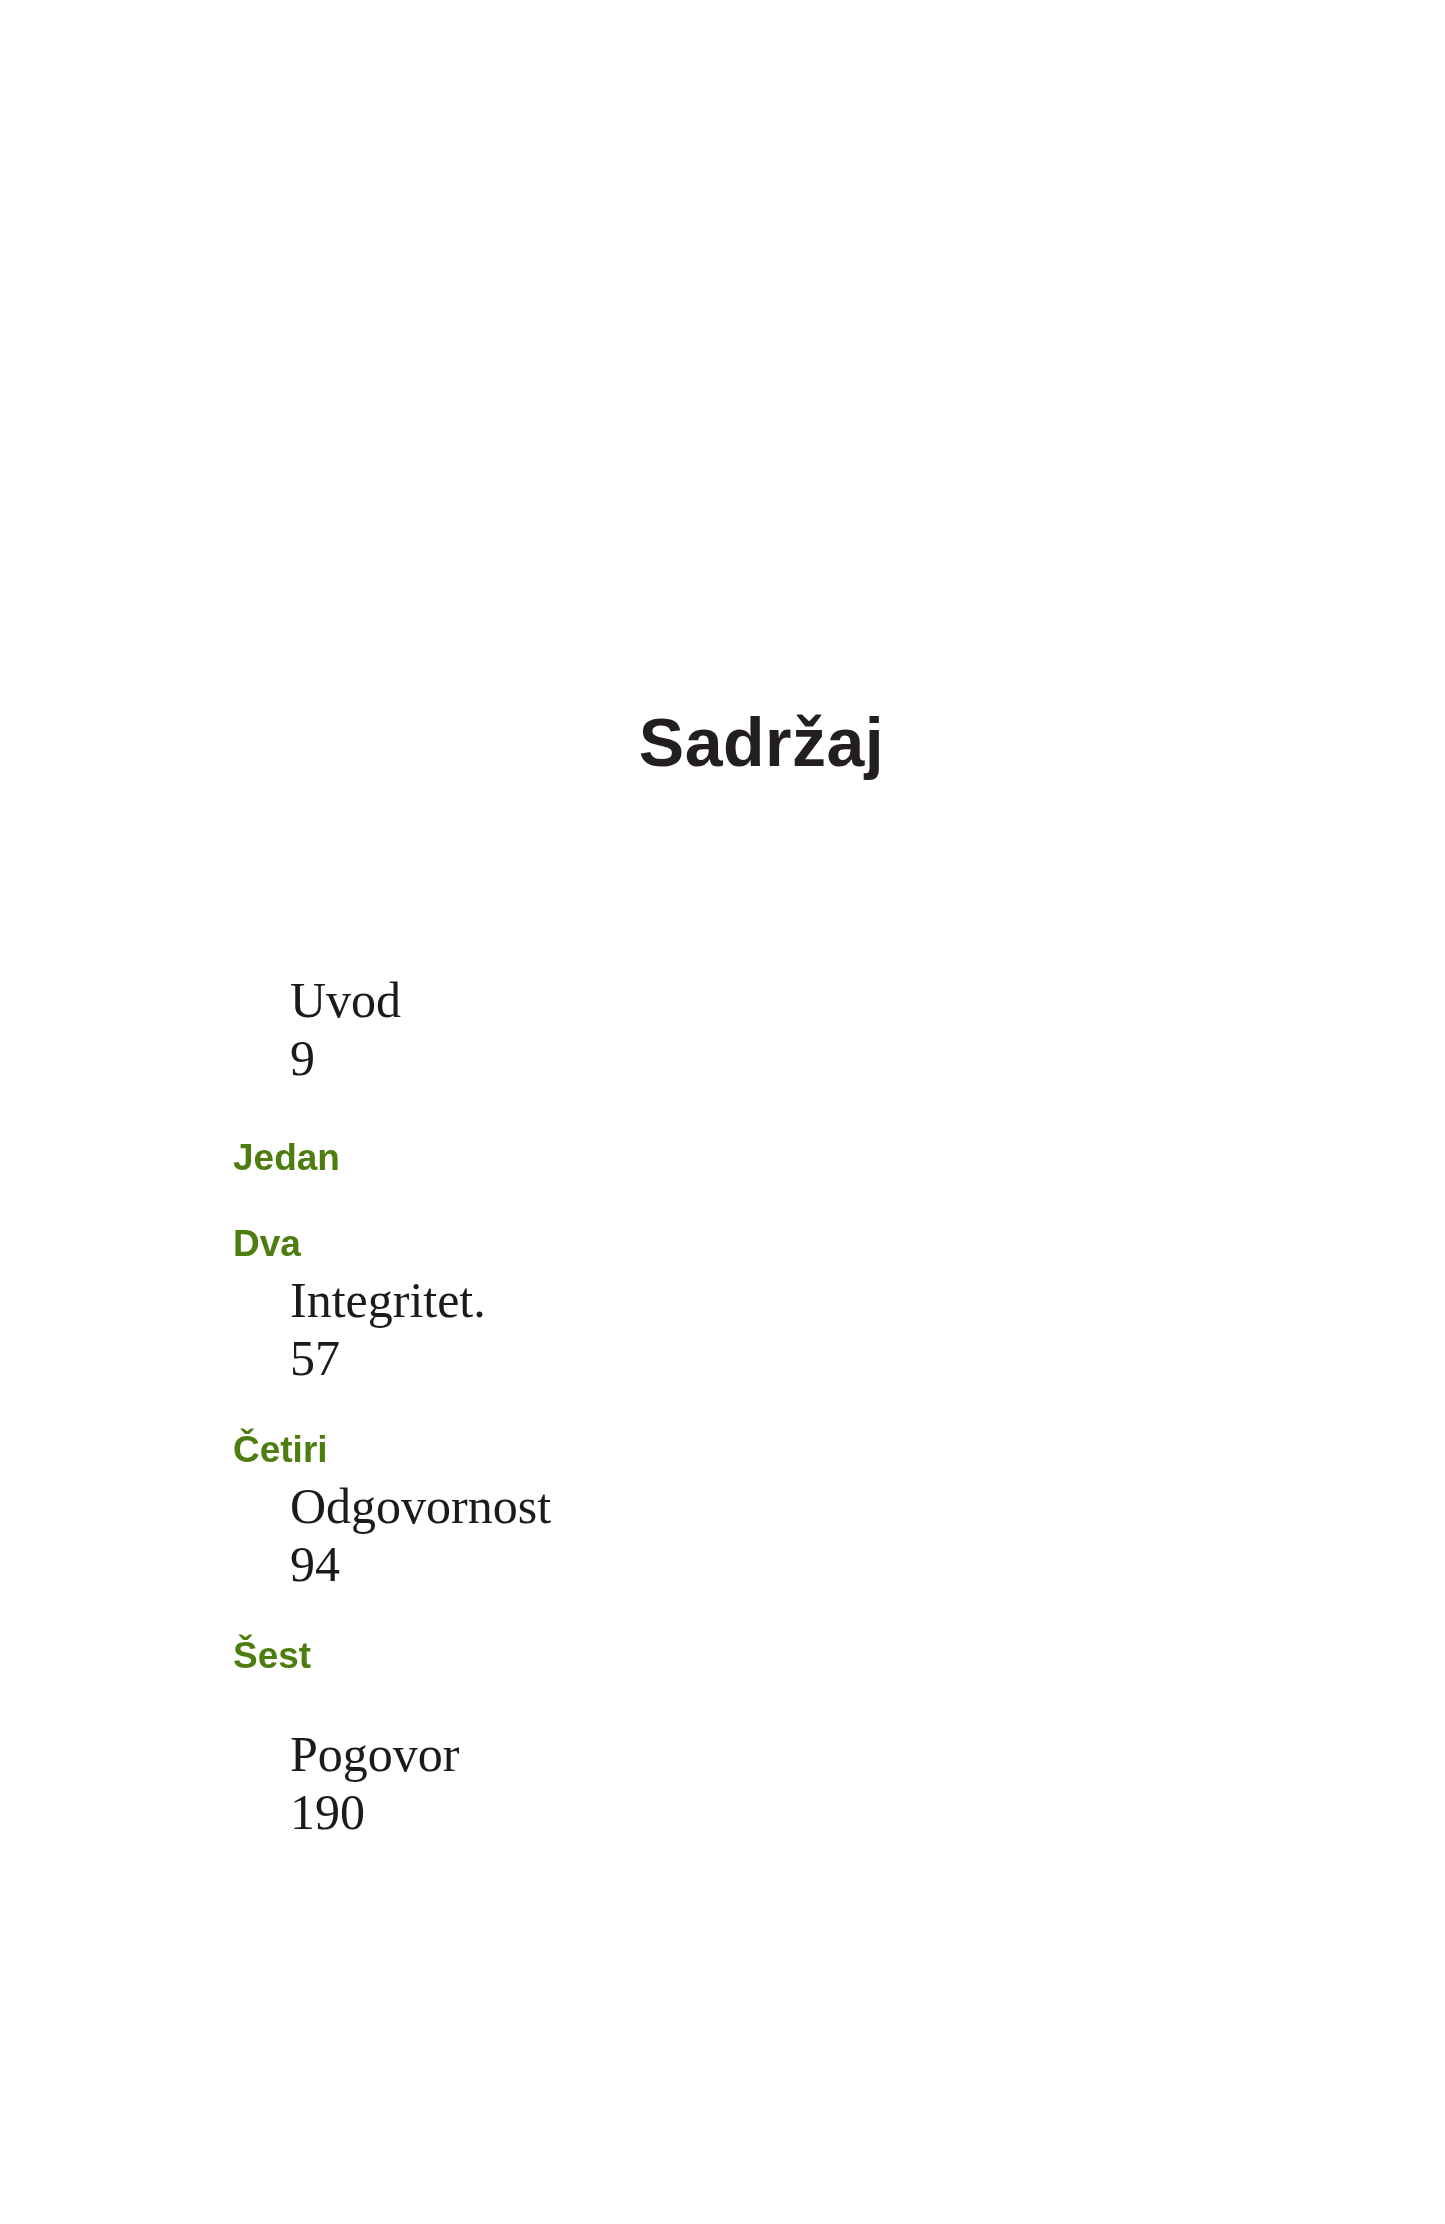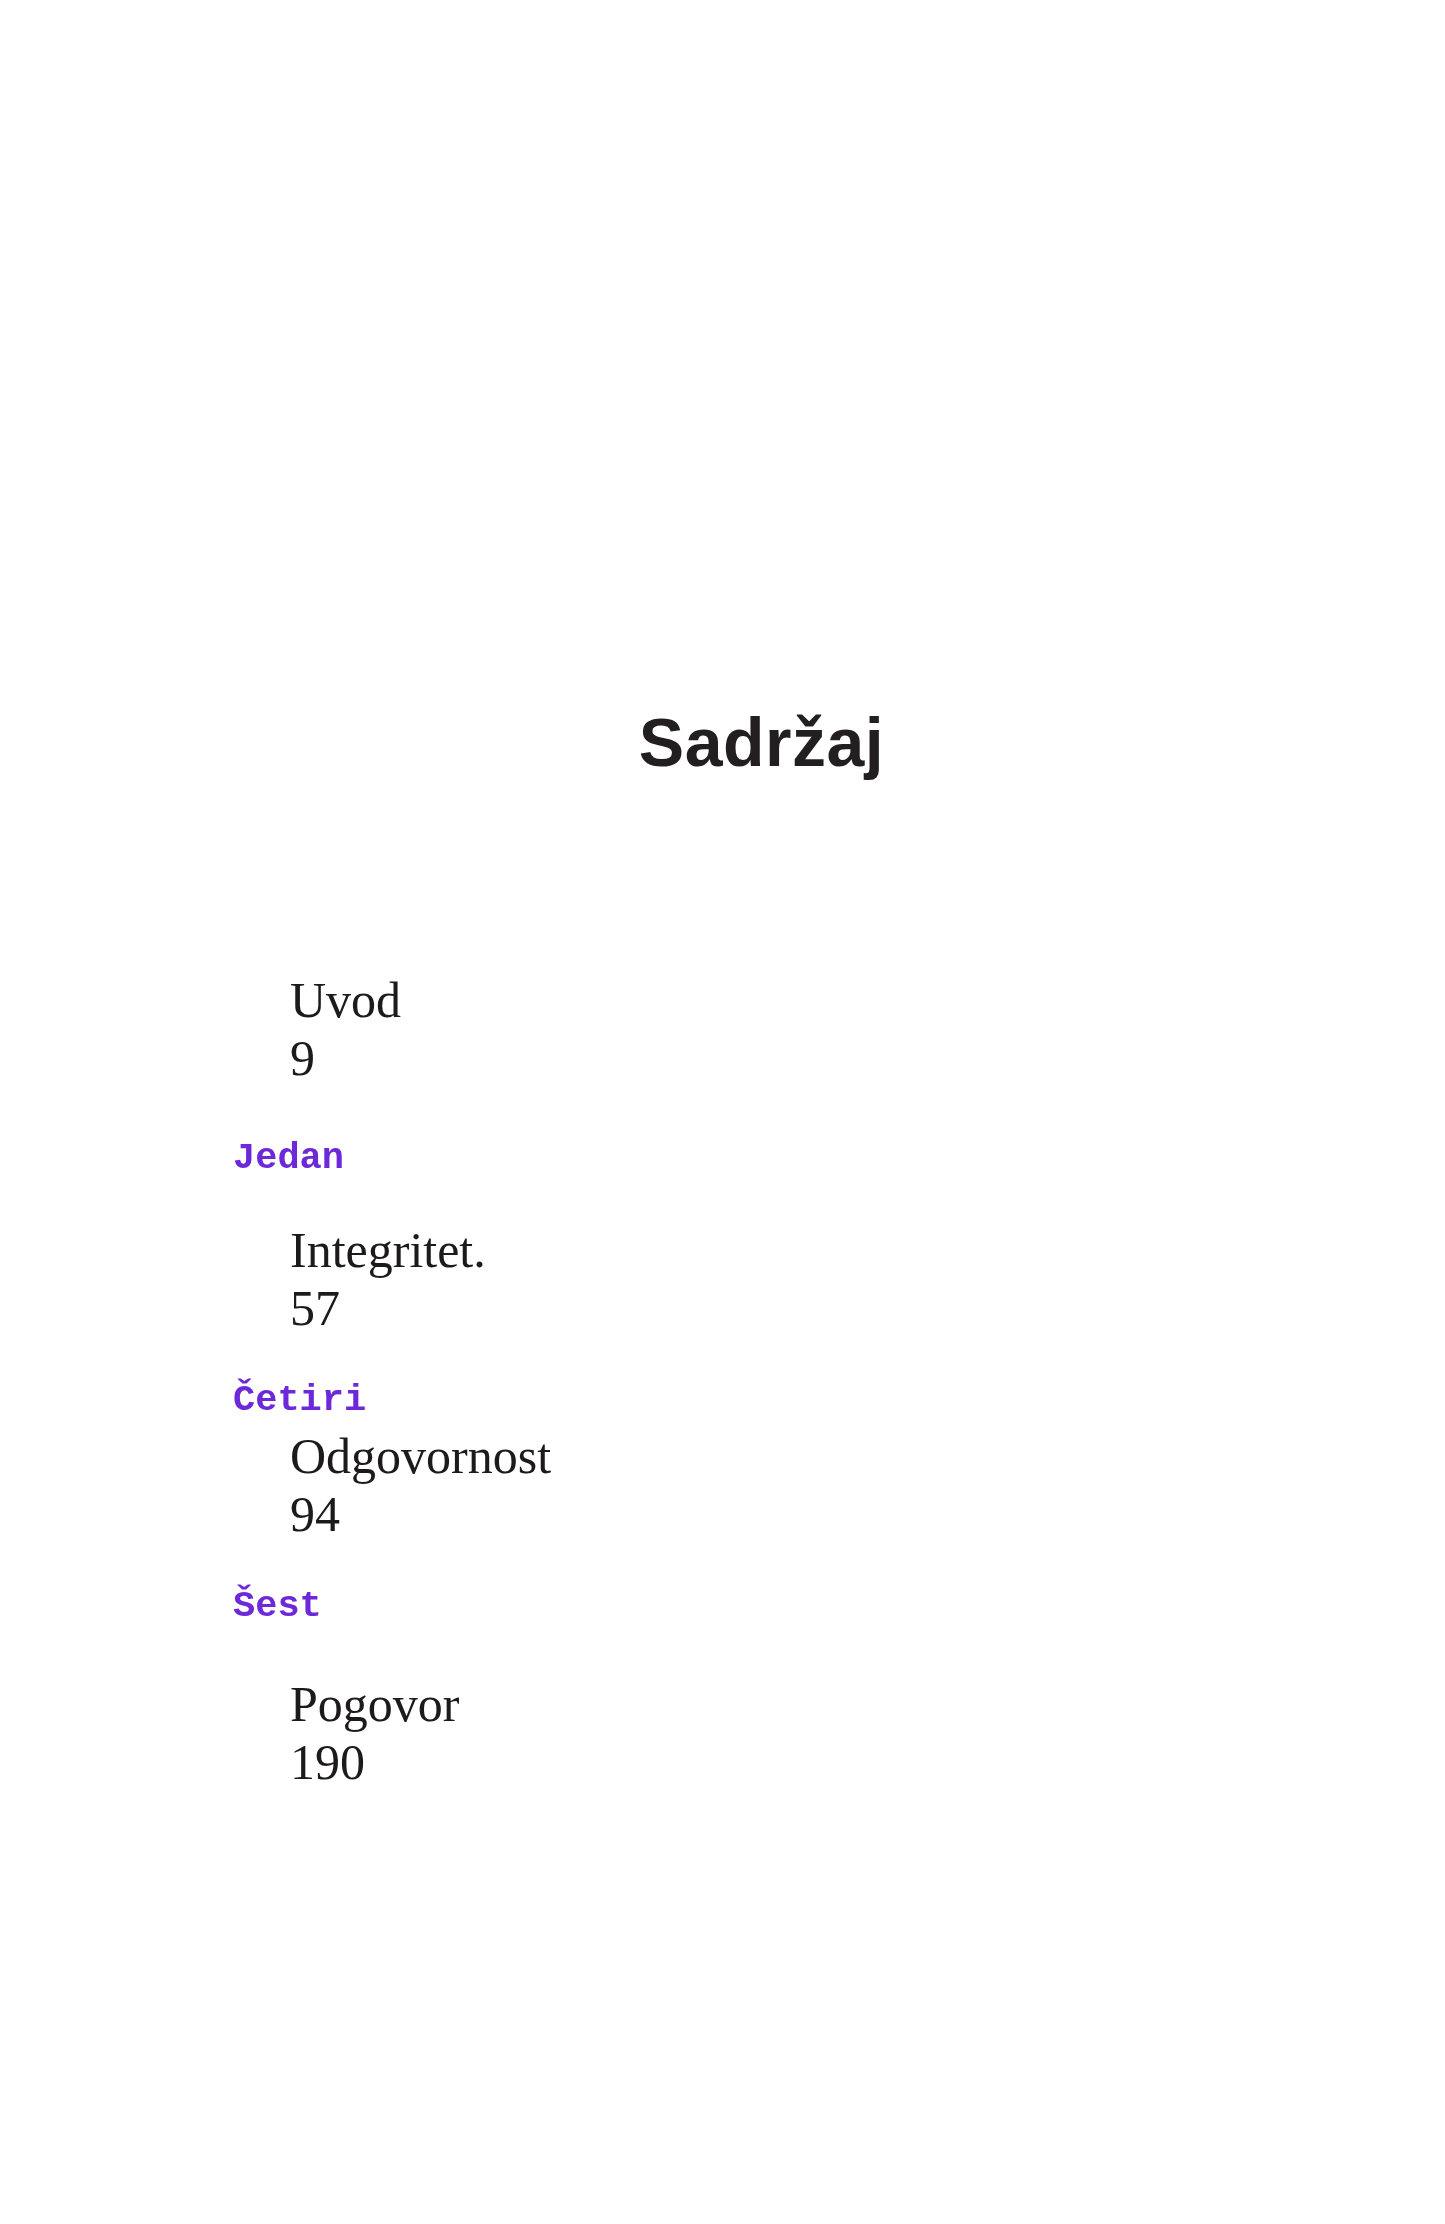--- a/index.html
+++ b/index.html
@@ -58,25 +58,25 @@
     white-space: nowrap;
     text-align: right;
   }
   .block {
     margin-top: 40px;
   }
   .block.first-block {
     margin-top: 48px;
   }
   .chapter-label {
-    font-family: Liberation Mono, monospace;
+    font-family: Liberation Sans, sans-serif;
     font-weight: 700;
     font-size: 37px;
     line-height: 46px;
-    color: #6d28d9;
+    color: #4d7c0f;
     margin-bottom: 4px;
   }
   .entry-indent {
     padding-left: 57px;
   }
   .afterword {
     margin-top: 46px;
   }
 </style>
 </head>
@@ -93,20 +93,21 @@
         <span class="entry-title">Uvod</span>
         <span class="leader"></span>
         <span class="page-num">9</span>
       </div>
 
       <div class="block first-block">
         <div class="chapter-label">Jedan</div>
       </div>
 
       <div class="block">
+        <div class="chapter-label">Dva</div>
         <div class="entry-row entry-indent">
           <span class="entry-title">Integritet.</span>
           <span class="leader"></span>
           <span class="page-num">57</span>
         </div>
       </div>
 
 
       <div class="block">
         <div class="chapter-label">Četiri</div>

